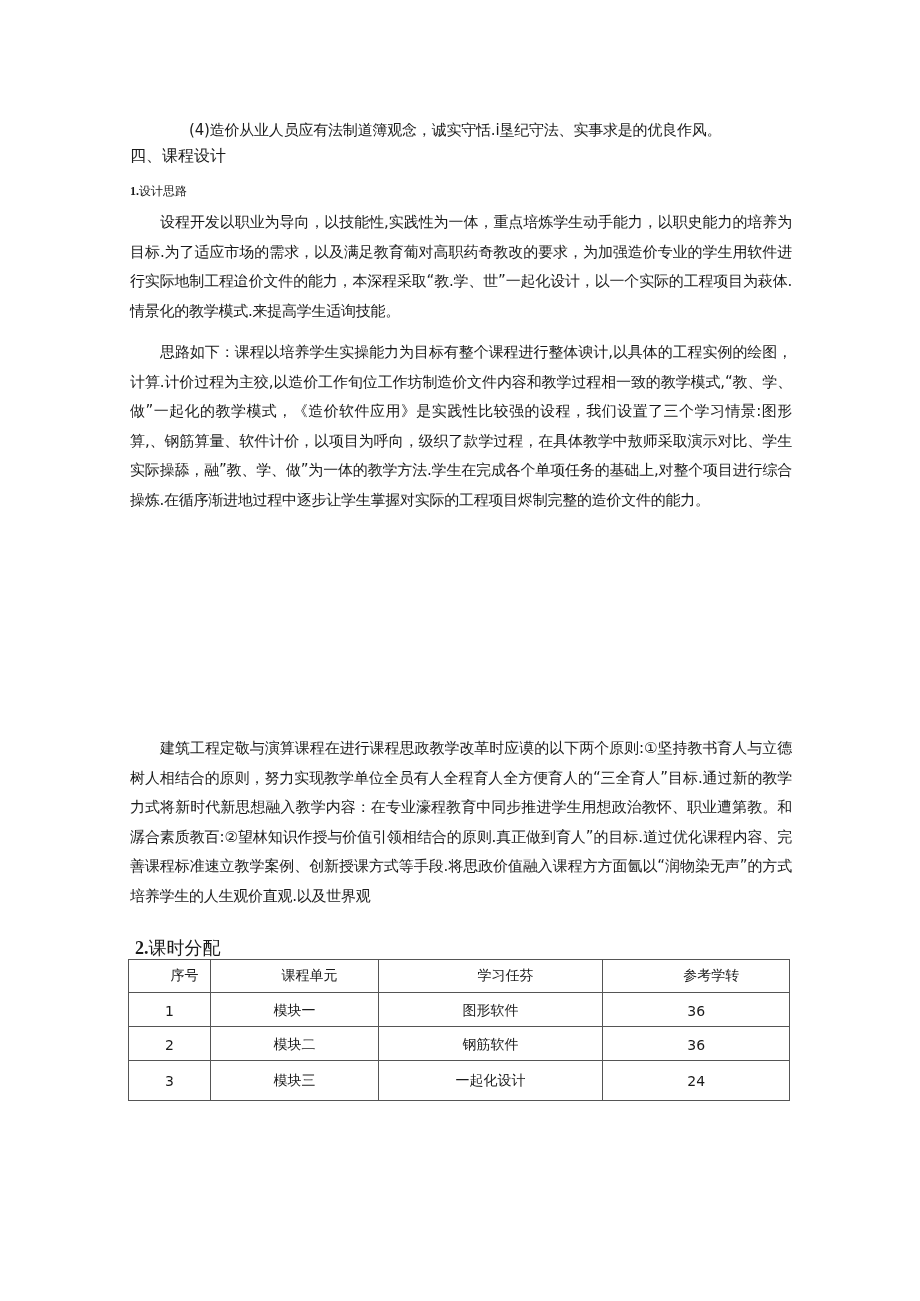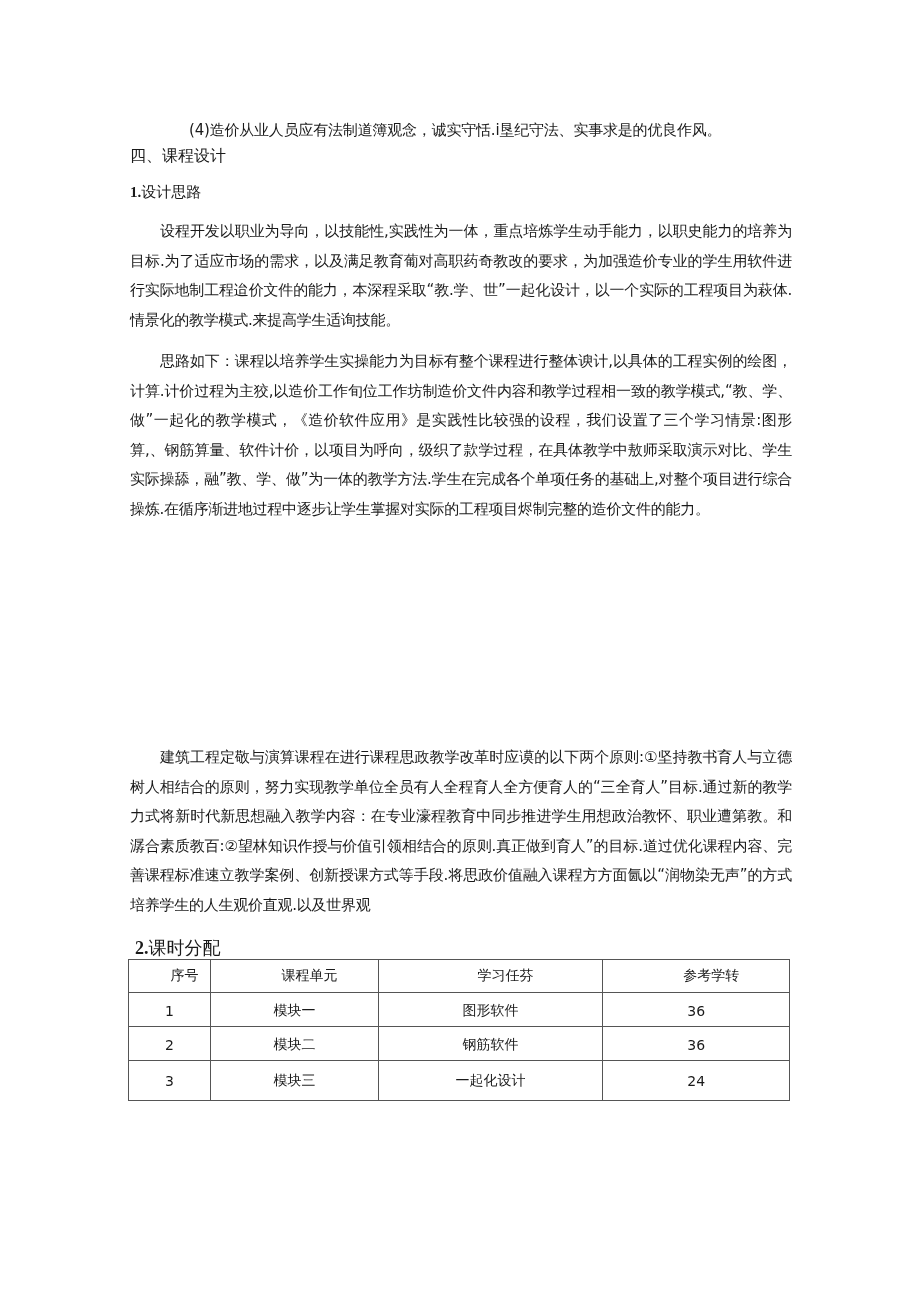--- a/index.html
+++ b/index.html
@@ -38,33 +38,32 @@
       position: absolute;
       left: 130px;
       top: 146px;
       font-size: 16px;
       letter-spacing: 0px;
     }
     .sub-heading {
       position: absolute;
       left: 130px;
       top: 183px;
-      font-size: 15px;
+      font-size: 12px;
     }
     .sub-heading .num { font-weight: bold; font-family: "Liberation Serif", serif; }
     .para {
       position: absolute;
       left: 130px;
       width: 662px;
       font-size: 15px;
       line-height: 29.5px;
       text-align: justify;
       text-indent: 30px;
       letter-spacing: -0.25px;
-      margin-top: 9px;
     }
     #p1 { top: 208px; }
     #p2 { top: 338px; }
     #p3 { top: 546px; }
     #p4 { top: 734px; text-indent: 30px; }
     .table-title {
       position: absolute;
       left: 135px;
       top: 936px;
       font-size: 18px;

